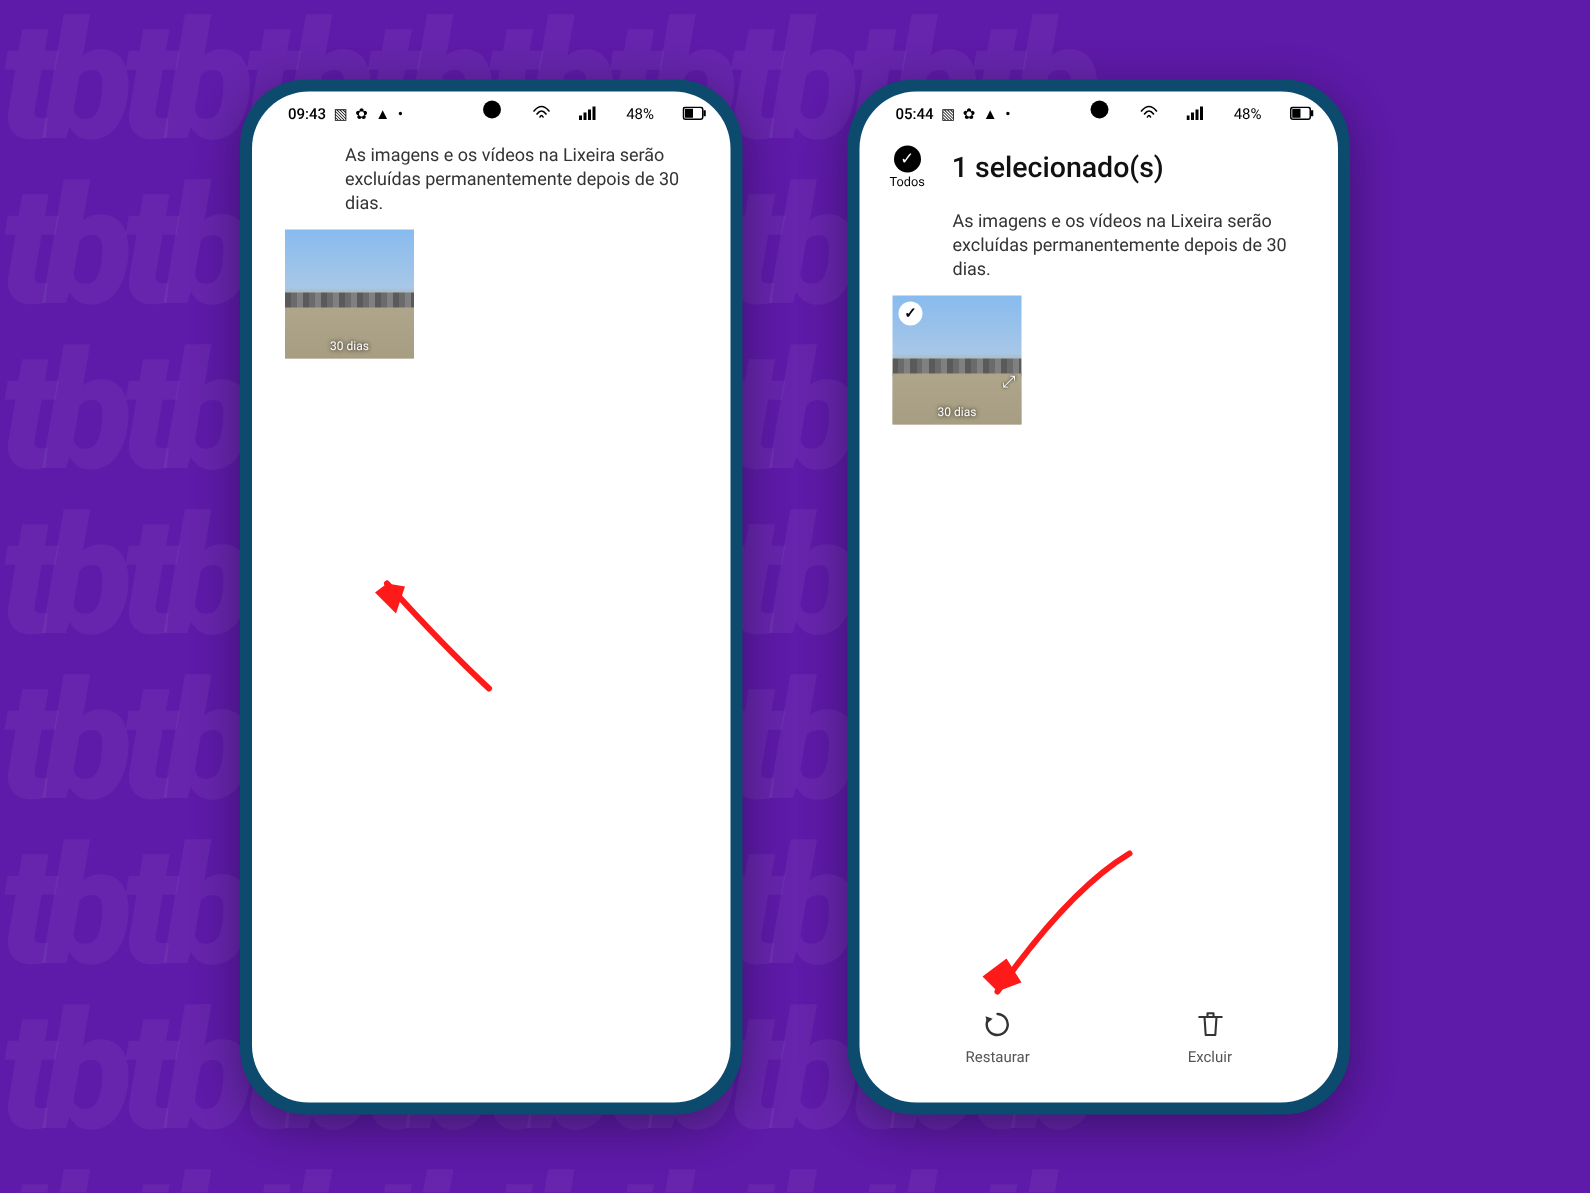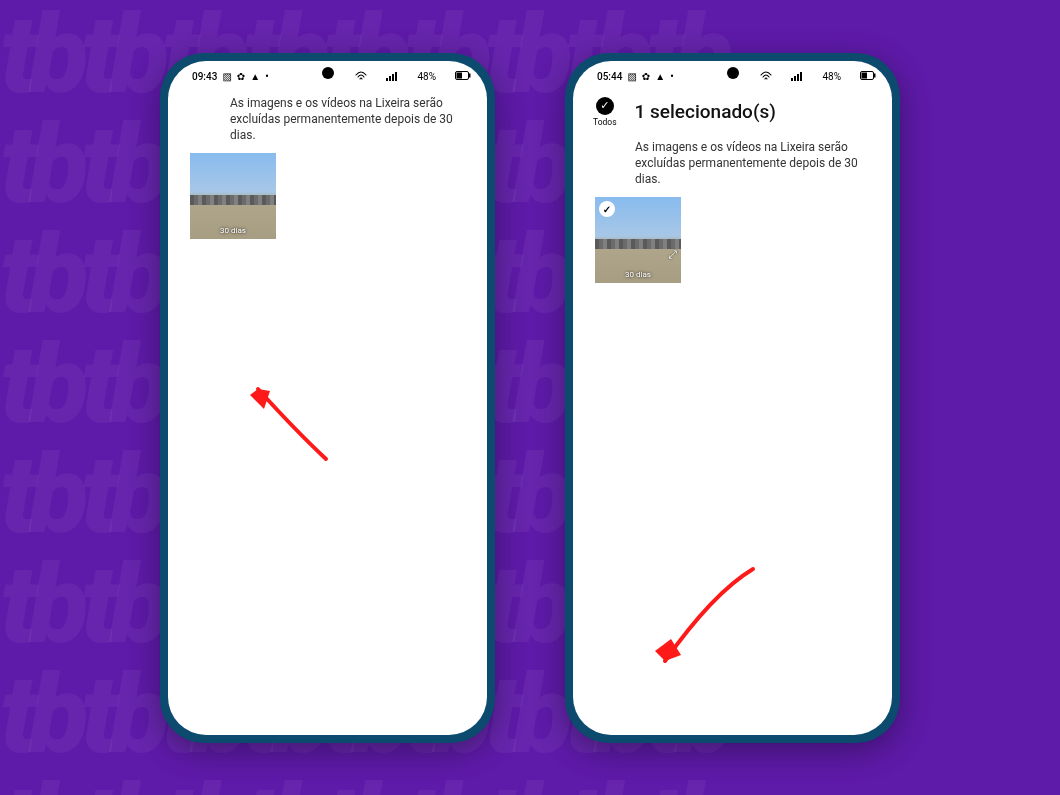--- a/index.html
+++ b/index.html
@@ -282,20 +282,39 @@
         <div class="skyline"></div>
         <div class="ground"></div>
         <div class="check">✓</div>
         <div class="expand">⤢</div>
         <div class="badge">30 dias</div>
       </div>
     </div>
 
     <div class="spacer"></div>
 
+    <div class="bottom-bar">
+      <div class="bot-btn">
+        <span class="ic">
+          <svg width="20" height="20" viewBox="0 0 20 20">
+              <path d="M10 3 A7 7 0 1 1 3.5 7" stroke="#333" stroke-width="1.6" fill="none" stroke-linecap="round"></path>
+              <polygon points="2,4.5 6.8,6.2 3.2,9.2" fill="#333"></polygon>
+            </svg>
+        </span>
+        <span>Restaurar</span>
+      </div>
+      <div class="bot-btn">
+        <span class="ic">
+          <svg width="18" height="20" viewBox="0 0 18 20">
+              <path d="M3 5 H15 M5 5 L5.8 17 H12.2 L13 5 M7 2.5 H11 V5 H7 Z M1.5 5 H16.5" stroke="#333" stroke-width="1.4" fill="none" stroke-linejoin="round" stroke-linecap="round"></path>
+            </svg>
+        </span>
+        <span>Excluir</span>
+      </div>
+    </div>
 
     <svg class="arrow-annot" style="left:40px;top:490px;" width="160" height="140" viewBox="0 0 160 140">
       <path d="M140 18 Q 100 42 52 110"></path>
       <polygon points="52,110 68,104 58,88 42,100"></polygon>
     </svg>
 
   </div>
 </div>
 
 </body></html>

